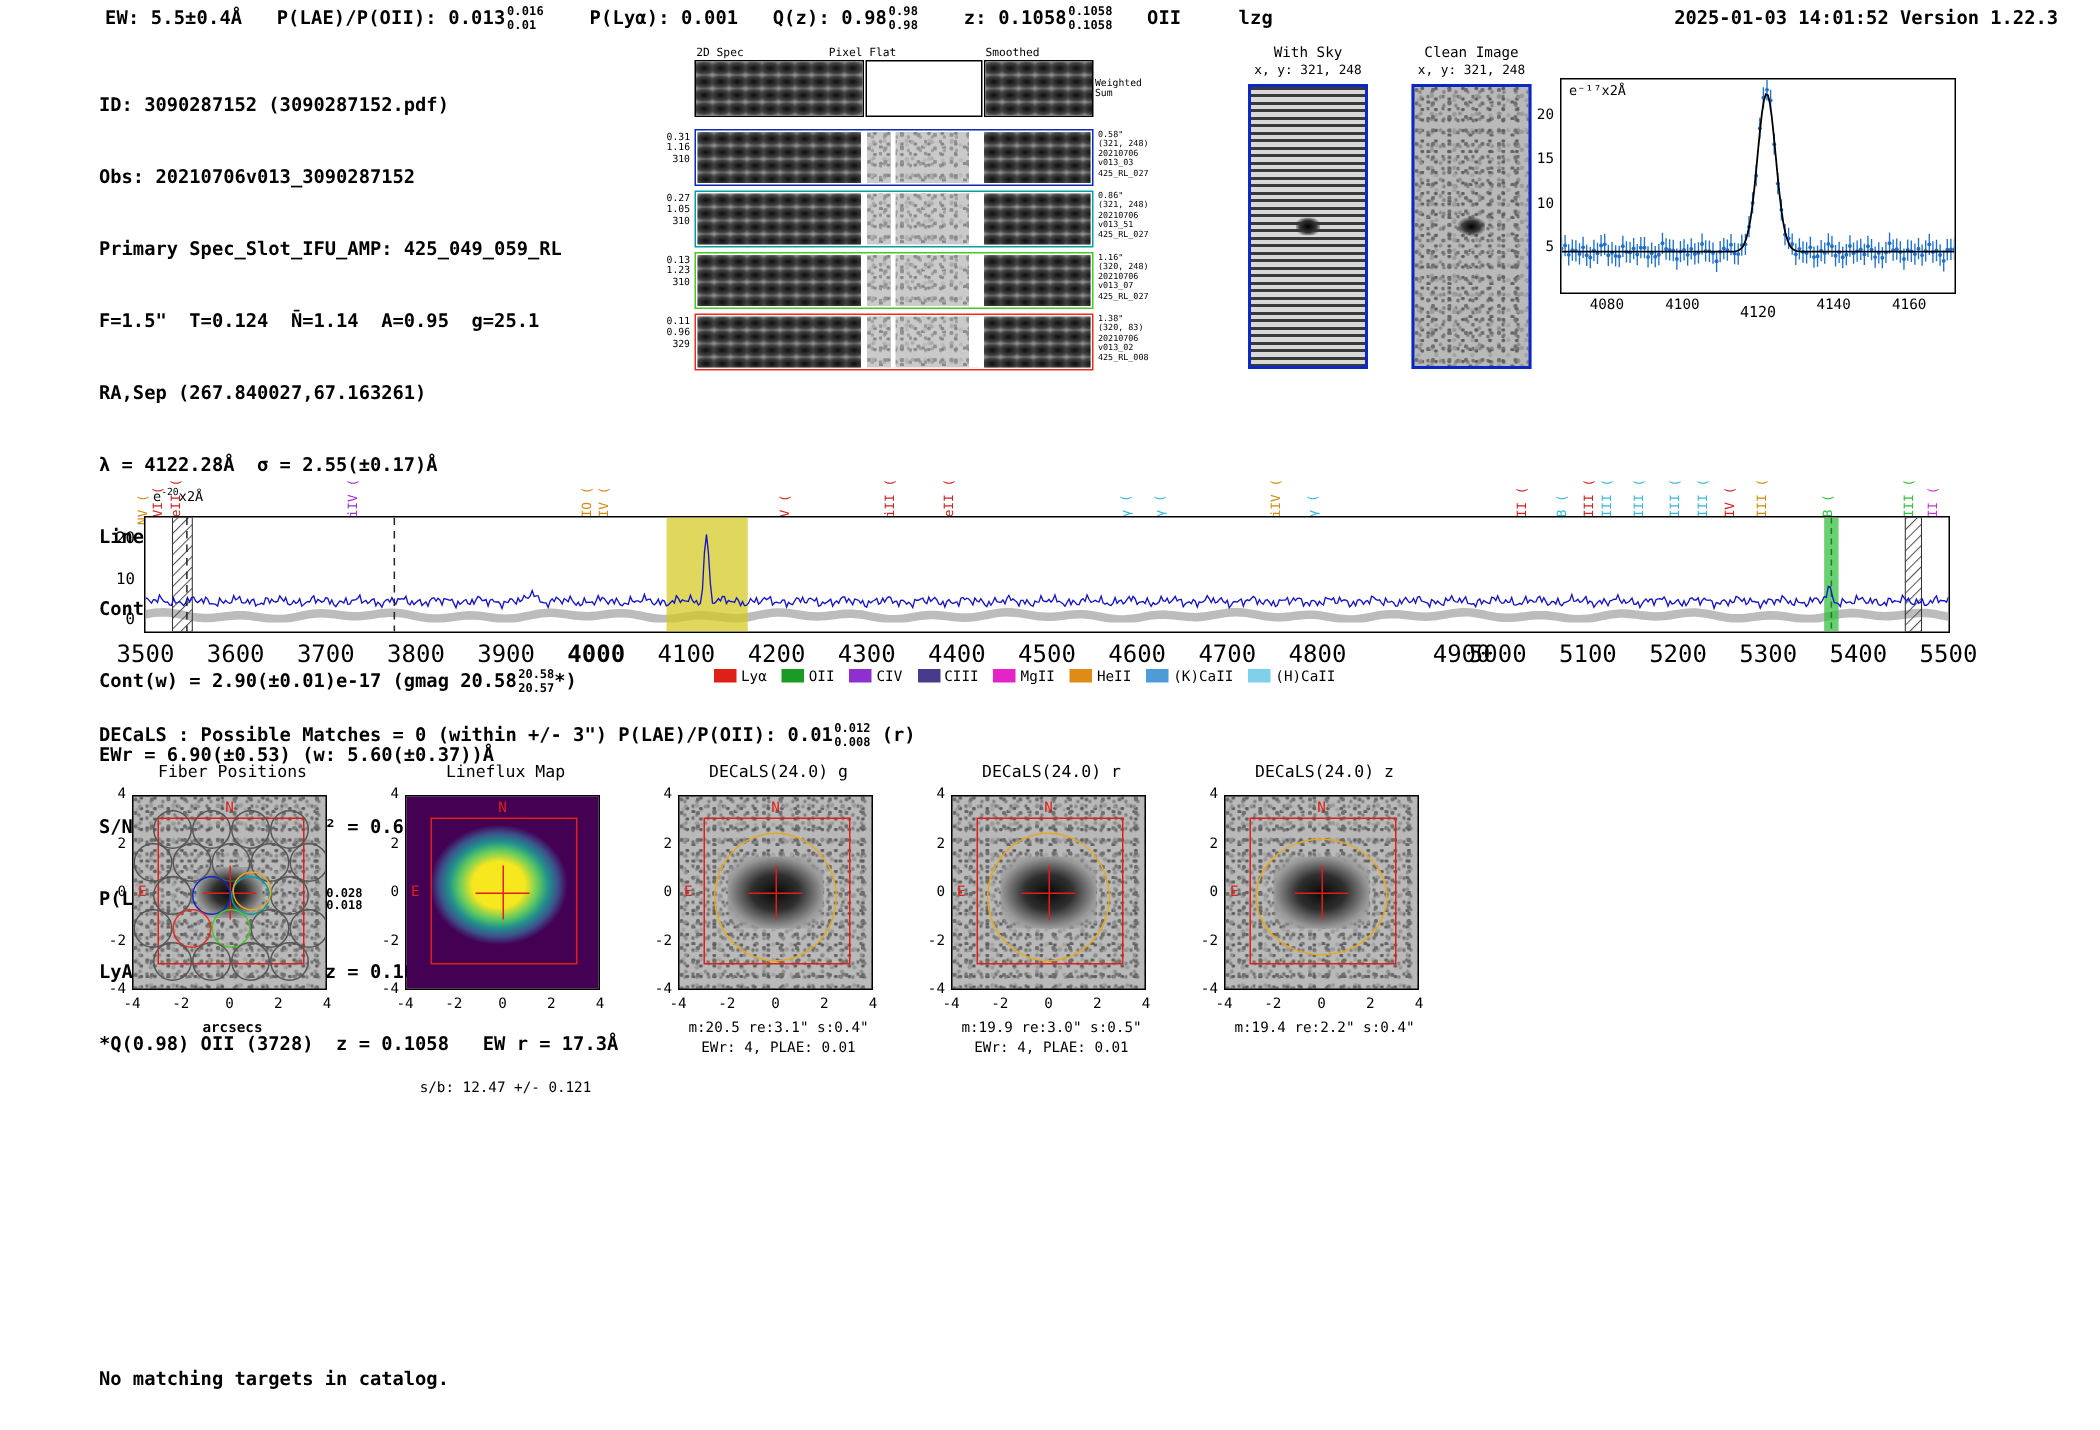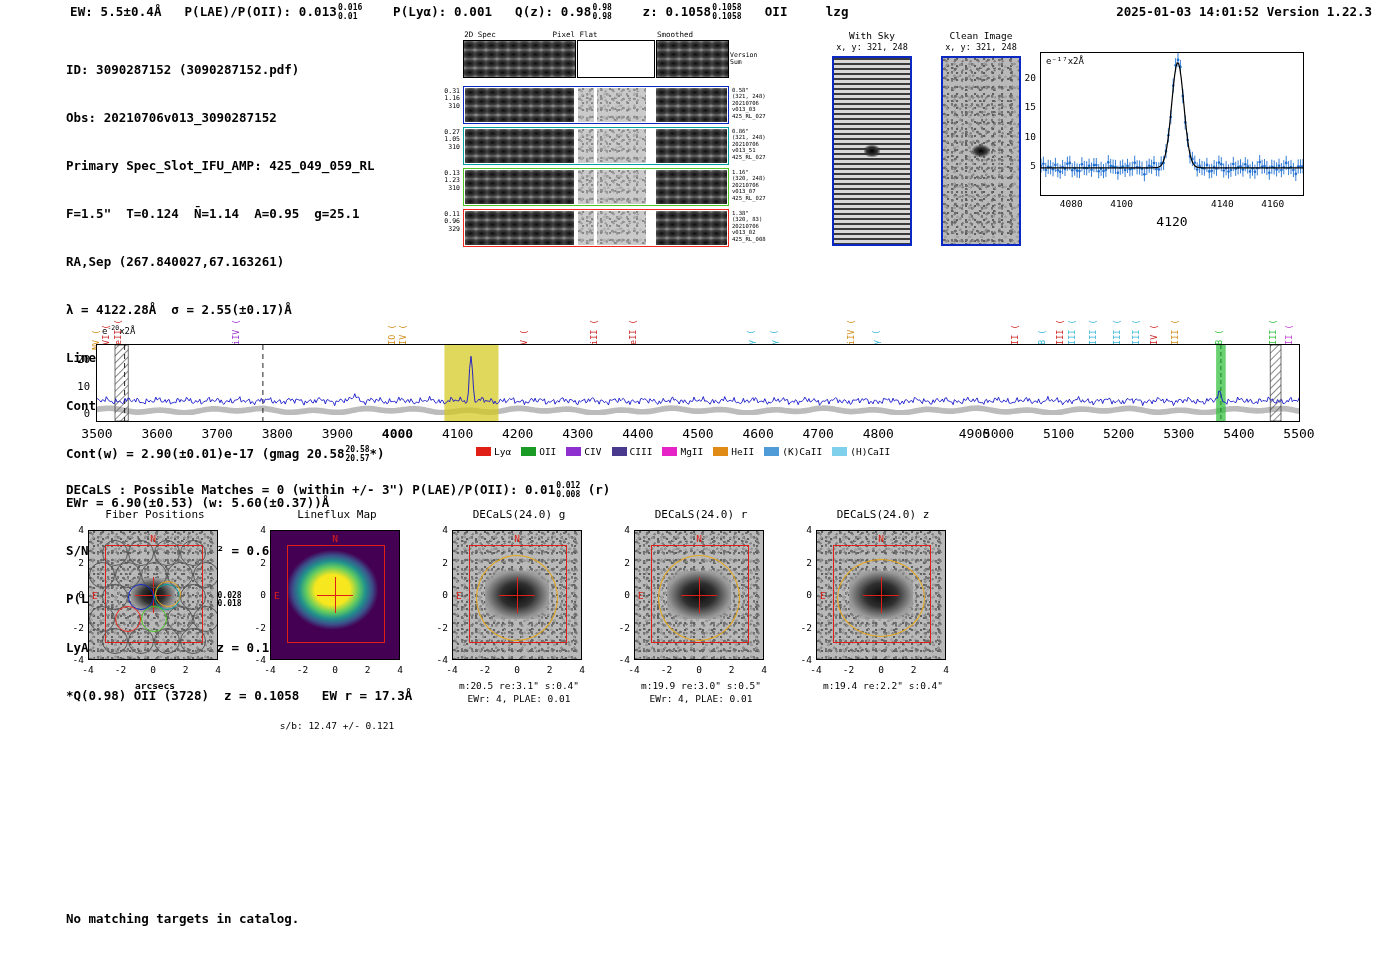--- a/index.html
+++ b/index.html
@@ -84,21 +84,21 @@
   .linelabel {
     position: absolute;
     font-size: 8.5px;
     transform-origin: left bottom;
     transform: rotate(-90deg);
     white-space: nowrap;
     font-family: "DejaVu Sans Mono", monospace;
   }
   .xtick {
     position: absolute;
-    font-size: 13px;
+    font-size: 16px;
     transform: translateX(-50%);
   }
   .ytick {
     position: absolute;
     font-size: 10.5px;
     transform: translateY(-50%);
     text-align: right;
   }
   #legend-row {
     position: absolute; left: 380px; top: 168px;
@@ -155,21 +155,21 @@
   <div class="line">S/N = 20.7(±1.3)   χ² = 0.6(±0.0)</div>
   <div class="line"><span>P(LAE)/P(OII): 0.023</span><span class="stackfrac"><span>0.028</span><span>0.018</span></span></div>
   <div class="line">LyA z = 2.3910  OII z = 0.1058</div>
   <div class="line">*Q(0.98) OII (3728)  z = 0.1058   EW r = 17.3Å</div>
 </div>
 
 <div class="abs" id="twod-panel">
   <div class="abs panel-title" style="left:0px; top:0px; width:100px;">2D Spec</div>
   <div class="abs panel-title" style="left:100px; top:0px; width:90px;">Pixel Flat</div>
   <div class="abs panel-title" style="left:195px; top:0px; width:100px;">Smoothed</div>
-  <div class="abs tiny" style="left:300px; top:22px; width:52px; white-space:pre-line;">Version
+  <div class="abs tiny" style="left:300px; top:22px; width:52px; white-space:pre-line;">Weighted
 Sum</div>
 
   <div class="abs" style="left:33px; top:10px; width:113px; height:38px; border:1px solid #000; box-sizing:border-box;">
     <div class="abs noise blob" style="left:0;top:0;right:0;bottom:0;"></div>
   </div>
   <div class="abs" style="left:147px; top:10px; width:78px; height:38px; background:#fff; border:1px solid #000; box-sizing:border-box;"></div>
   <div class="abs" style="left:226px; top:10px; width:73px; height:38px; border:1px solid #000; box-sizing:border-box;">
     <div class="abs noise blob" style="left:0;top:0;right:0;bottom:0;"></div>
   </div>
 
@@ -488,21 +488,21 @@
         <circle cx="259.6" cy="113.3" r="1.3" fill="#1f6fd0"></circle>
         <line x1="262.0" y1="120.3" x2="262.0" y2="106.1" stroke="#1f6fd0" stroke-width="0.9"></line>
         <circle cx="262.0" cy="113.2" r="1.3" fill="#1f6fd0"></circle>
         <polyline points="0.0,114.8 1.3,114.8 2.6,114.8 3.9,114.8 5.2,114.8 6.5,114.8 7.9,114.8 9.2,114.8 10.5,114.8 11.8,114.8 13.1,114.8 14.4,114.8 15.7,114.8 17.0,114.8 18.3,114.8 19.7,114.8 21.0,114.8 22.3,114.8 23.6,114.8 24.9,114.8 26.2,114.8 27.5,114.8 28.8,114.8 30.1,114.8 31.4,114.8 32.8,114.8 34.1,114.8 35.4,114.8 36.7,114.8 38.0,114.8 39.3,114.8 40.6,114.8 41.9,114.8 43.2,114.8 44.5,114.8 45.8,114.8 47.2,114.8 48.5,114.8 49.8,114.8 51.1,114.8 52.4,114.8 53.7,114.8 55.0,114.8 56.3,114.8 57.6,114.8 59.0,114.8 60.3,114.8 61.6,114.8 62.9,114.8 64.2,114.8 65.5,114.8 66.8,114.8 68.1,114.8 69.4,114.8 70.7,114.8 72.1,114.8 73.4,114.8 74.7,114.8 76.0,114.8 77.3,114.8 78.6,114.8 79.9,114.8 81.2,114.8 82.5,114.8 83.8,114.8 85.2,114.8 86.5,114.8 87.8,114.8 89.1,114.8 90.4,114.8 91.7,114.8 93.0,114.8 94.3,114.8 95.6,114.8 96.9,114.8 98.3,114.8 99.6,114.8 100.9,114.8 102.2,114.8 103.5,114.8 104.8,114.8 106.1,114.8 107.4,114.8 108.7,114.8 110.0,114.8 111.3,114.8 112.7,114.7 114.0,114.7 115.3,114.6 116.6,114.4 117.9,114.0 119.2,113.2 120.5,111.9 121.8,109.7 123.1,106.3 124.4,101.4 125.8,94.4 127.1,85.4 128.4,74.2 129.7,61.3 131.0,47.6 132.3,34.2 133.6,22.6 134.9,14.1 136.2,9.8 137.6,10.4 138.9,15.7 140.2,25.0 141.5,37.2 142.8,50.8 144.1,64.4 145.4,76.9 146.7,87.7 148.0,96.2 149.3,102.7 150.7,107.2 152.0,110.3 153.3,112.2 154.6,113.4 155.9,114.1 157.2,114.4 158.5,114.6 159.8,114.7 161.1,114.8 162.4,114.8 163.8,114.8 165.1,114.8 166.4,114.8 167.7,114.8 169.0,114.8 170.3,114.8 171.6,114.8 172.9,114.8 174.2,114.8 175.5,114.8 176.8,114.8 178.2,114.8 179.5,114.8 180.8,114.8 182.1,114.8 183.4,114.8 184.7,114.8 186.0,114.8 187.3,114.8 188.6,114.8 189.9,114.8 191.3,114.8 192.6,114.8 193.9,114.8 195.2,114.8 196.5,114.8 197.8,114.8 199.1,114.8 200.4,114.8 201.7,114.8 203.1,114.8 204.4,114.8 205.7,114.8 207.0,114.8 208.3,114.8 209.6,114.8 210.9,114.8 212.2,114.8 213.5,114.8 214.8,114.8 216.2,114.8 217.5,114.8 218.8,114.8 220.1,114.8 221.4,114.8 222.7,114.8 224.0,114.8 225.3,114.8 226.6,114.8 227.9,114.8 229.3,114.8 230.6,114.8 231.9,114.8 233.2,114.8 234.5,114.8 235.8,114.8 237.1,114.8 238.4,114.8 239.7,114.8 241.0,114.8 242.3,114.8 243.7,114.8 245.0,114.8 246.3,114.8 247.6,114.8 248.9,114.8 250.2,114.8 251.5,114.8 252.8,114.8 254.1,114.8 255.4,114.8 256.8,114.8 258.1,114.8 259.4,114.8 260.7,114.8 262.0,114.8" fill="none" stroke="#000" stroke-width="1.2"></polyline>
       </svg>
   </div>
   <div class="abs" style="left:6px; top:4px; font-size:9px;">e⁻¹⁷x2Å</div>
   <div class="abs" id="zoom-xticks" style="left:0; top:146px; width:264px; height:14px;">
       <div class="xtick" style="left: 31.2308px; top: 0px; font-size: 9.5px;">4080</div>
       <div class="xtick" style="left: 81.6154px; top: 0px; font-size: 9.5px;">4100</div>
-      <div class="xtick" style="left: 132px; top: 16px; font-size: 13px;">4120</div>
+      <div class="xtick" style="left: 132px; top: 5px; font-size: 10px;">4120</div>
       <div class="xtick" style="left: 182.385px; top: 0px; font-size: 9.5px;">4140</div>
       <div class="xtick" style="left: 232.769px; top: 0px; font-size: 9.5px;">4160</div>
     </div>
   <div class="abs" id="zoom-yticks" style="left:-26px; top:0; width:24px; height:144px;">
       <div class="ytick" style="top: 113.417px; right: 2px; left: 0px; font-size: 9.5px;">5</div>
       <div class="ytick" style="top: 83.8333px; right: 2px; left: 0px; font-size: 9.5px;">10</div>
       <div class="ytick" style="top: 54.25px; right: 2px; left: 0px; font-size: 9.5px;">15</div>
       <div class="ytick" style="top: 24.6667px; right: 2px; left: 0px; font-size: 9.5px;">20</div>
     </div>
 </div>

